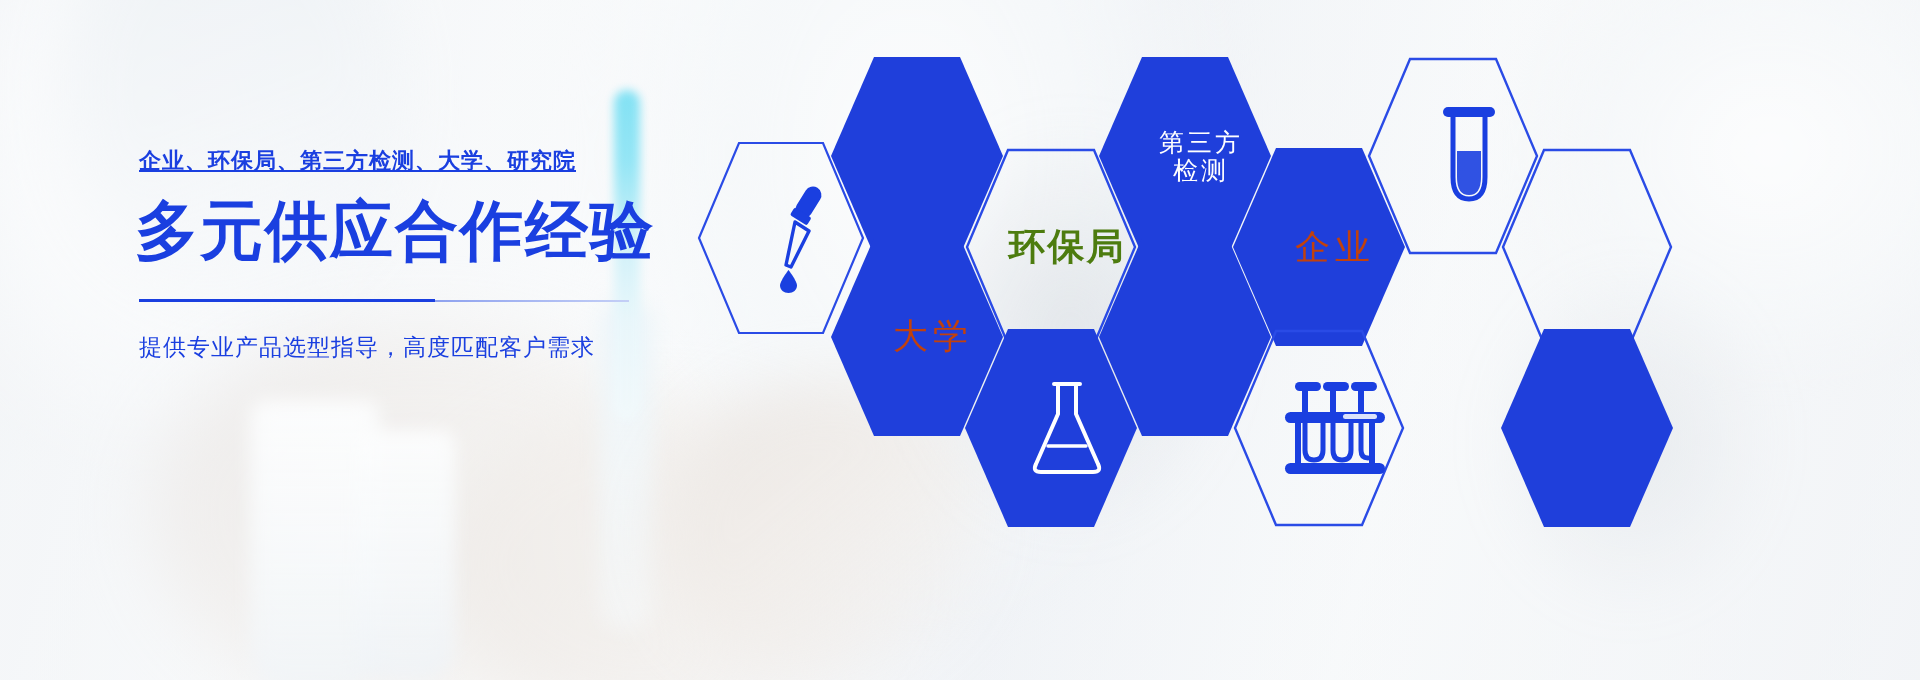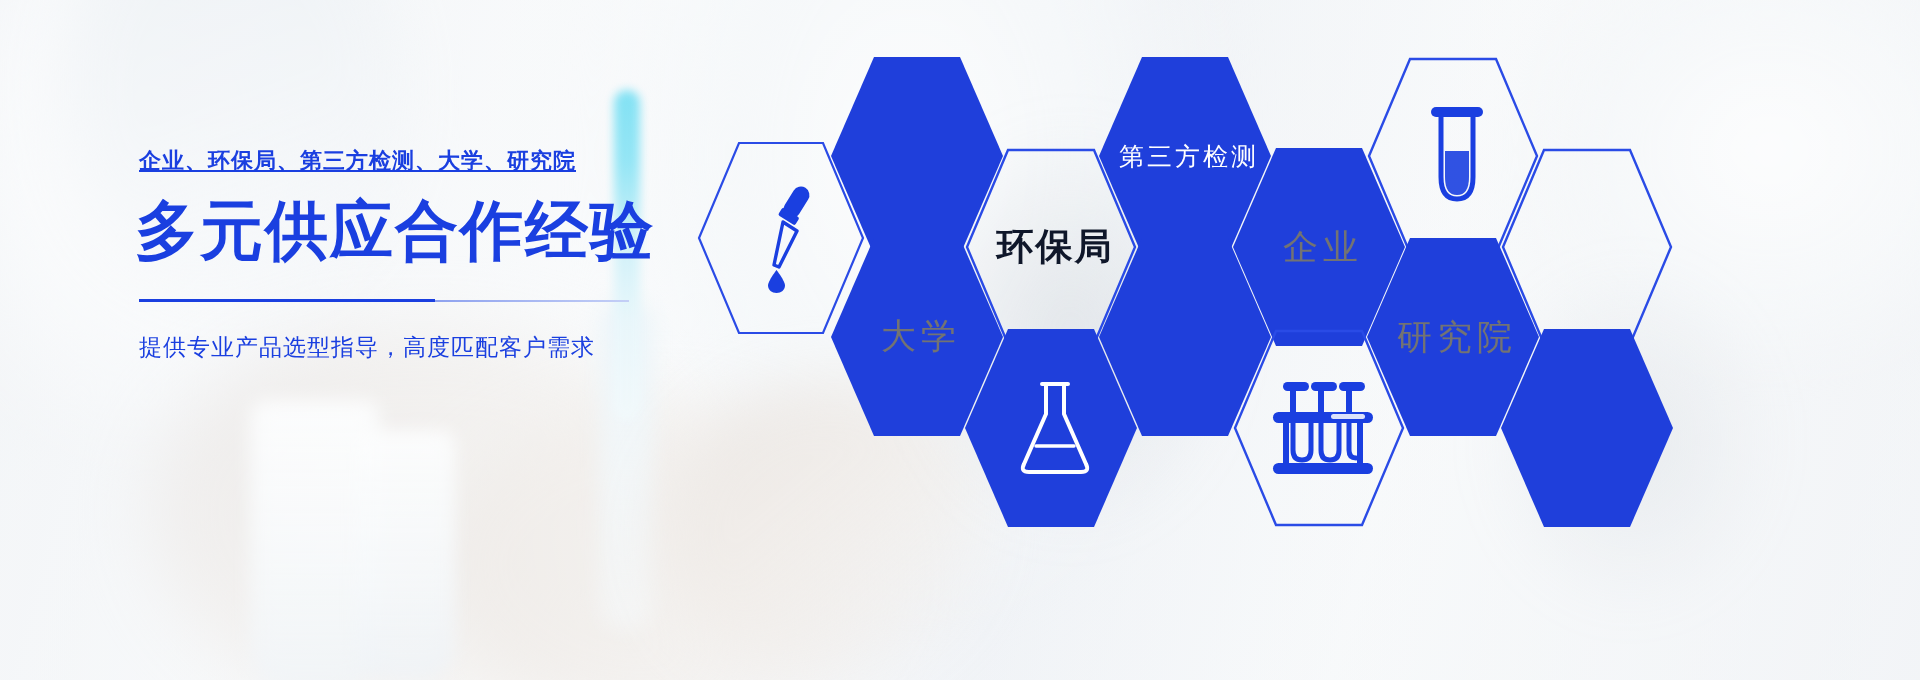--- a/index.html
+++ b/index.html
@@ -124,28 +124,28 @@
   .tagline{
     font-size:23px;font-weight:500;letter-spacing:1px;
     color:#1a3fe0;white-space:nowrap;line-height:1;margin:0 0 12px 4px;
   }
 
   
   .hexwrap{position:absolute;left:0;top:0;width:1920px;height:680px;}
   .hex{position:absolute;}
   .hex svg{display:block;overflow:visible;}
   .hexlabel{
-    position:absolute;left:4px;top:0;width:100%;height:100%;
-    display:flex;flex-direction:row;align-items:center;justify-content:center;
+    position:absolute;left:16px;top:0;width:100%;height:100%;
+    display:flex;flex-direction:column;align-items:center;justify-content:center;
     text-align:center;pointer-events:none;
   }
   .hexlabel span{display:block;line-height:1.12;}
-  .lab-white{color:#737373;font-size:35px;font-weight:500;letter-spacing:5px;}
+  .lab-white{color:#c2410c;font-size:35px;font-weight:500;letter-spacing:5px;}
   .lab-white-sm{color:#ffffff;font-size:25px;font-weight:400;letter-spacing:3px;}
-  .lab-blue{color:#0f172a;font-size:37px;font-weight:700;letter-spacing:2px;}
+  .lab-blue{color:#4d7c0f;font-size:37px;font-weight:700;letter-spacing:2px;}
 </style>
 </head>
 <body>
 
 <div id="banner">
 
   <div class="bg-layer bg-base"></div>
   <div class="bg-coat-left"></div>
   <div class="bg-shoulder"></div>
   <div class="bg-coat-right"></div>
@@ -282,28 +282,20 @@
       </svg>
       <div class="hexlabel">
         <svg width="64" height="102" viewBox="0 0 64 102">
           <rect x="6" y="2" width="52" height="10" rx="5" fill="#1a3fe0"></rect>
           <path d="M16 12 L16 72 Q16 94 32 94 Q48 94 48 72 L48 12" fill="none" stroke="#1a3fe0" stroke-width="5" stroke-linejoin="round"></path>
           <path d="M20 46 L20 72 Q20 90 32 90 Q44 90 44 72 L44 46 Z" fill="#1a3fe0" opacity=".9"></path>
         </svg>
       </div>
     </div>
 
-    <div class="hex" style="left:1367px;top:238px;width:172px;height:198px;">
-      <svg width="172" height="198" viewBox="0 0 172 198" aria-hidden="true">
-        <polygon points="43,0 129,0 172,99 129,198 43,198 0,99" fill="#1f3fdb"></polygon>
-      </svg>
-      <div class="hexlabel">
-        <span class="lab-white">研究院</span>
-      </div>
-    </div>
 
     <div class="hex" style="left:1501px;top:148px;width:172px;height:198px;">
       <svg width="172" height="198" viewBox="0 0 172 198" aria-hidden="true">
         <polygon points="43,2 129,2 170,99 129,196 43,196 2,99" fill="none" stroke="#2a4be6" stroke-width="2.4"></polygon>
       </svg>
     </div>
 
     <div class="hex" style="left:1501px;top:329px;width:172px;height:198px;">
       <svg width="172" height="198" viewBox="0 0 172 198" aria-hidden="true">
         <polygon points="43,0 129,0 172,99 129,198 43,198 0,99" fill="#1f3fdb"></polygon>

